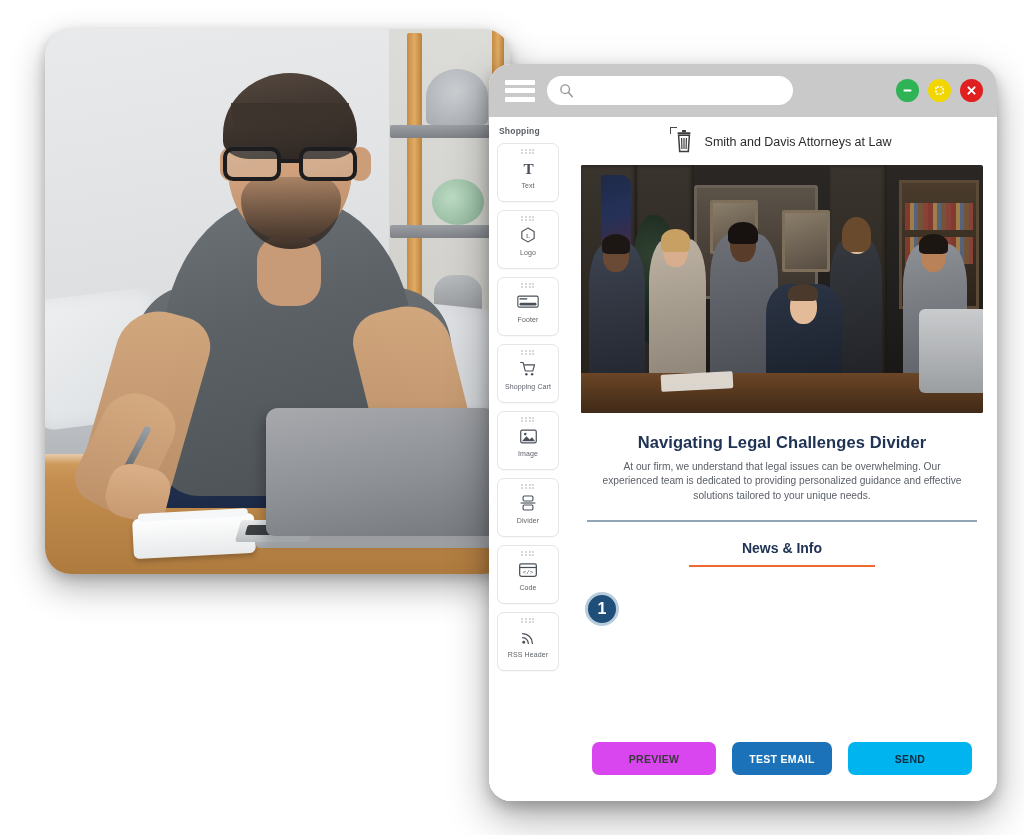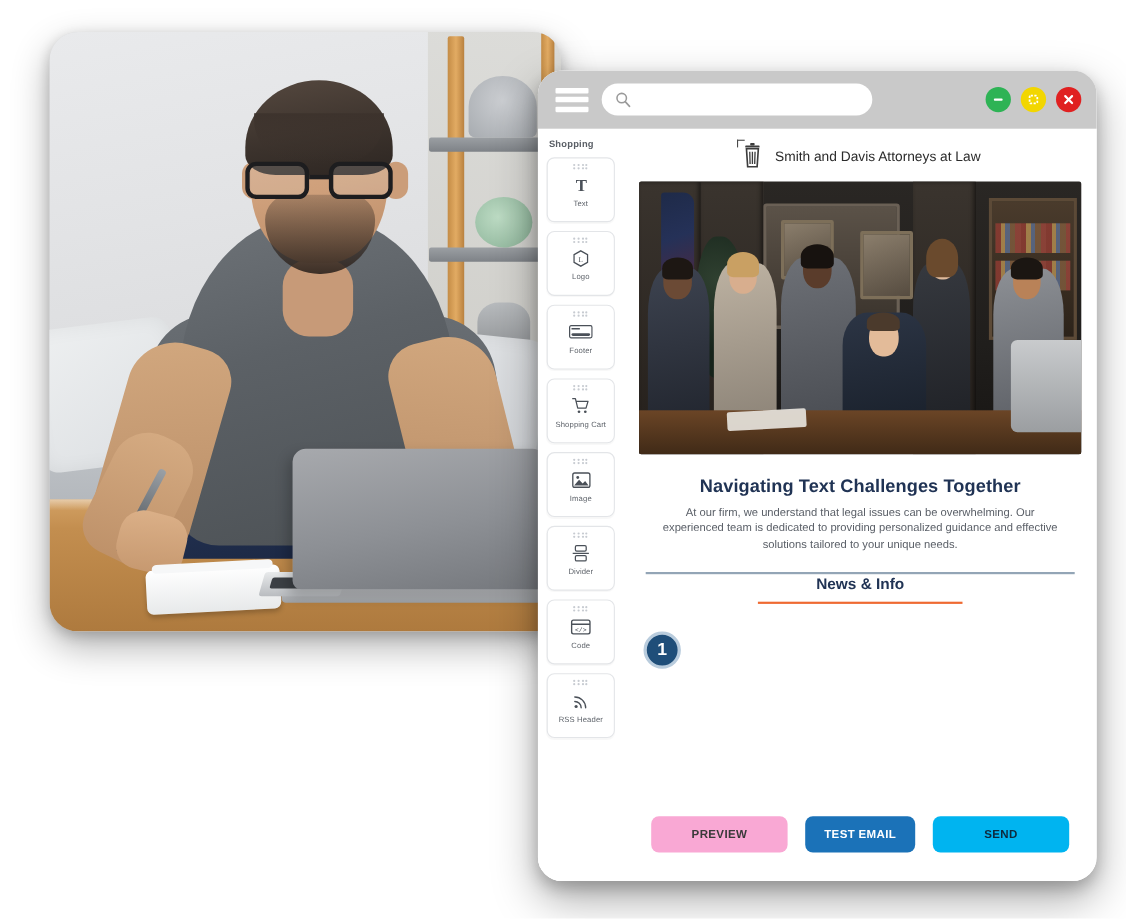--- a/index.html
+++ b/index.html
@@ -397,21 +397,21 @@
   .subcopy {
     text-align: center;
     font-size: 10.2px; line-height: 1.42; color: #5b6068;
     padding: 0 18px;
   }
   .hr {
     border: 0; height: 1.6px; background: #93a5b6;
     margin: 17px 6px 0 6px;
   }
   .section-tab {
-    text-align: center; 
+    text-align: center; margin-top: 18px;
   }
   .section-tab-label {
     font-size: 14px; font-weight: bold; color: #203354;
   }
   .section-tab-underline {
     width: 186px; height: 2px; background: #ef6a32;
     margin: 9px auto 0 auto;
   }
 
   .article {
@@ -442,21 +442,21 @@
     padding: 18px 0 26px 0;
   }
   .btn {
     border: none; border-radius: 7px;
     font-family: "Liberation Sans", sans-serif;
     font-size: 10.5px; font-weight: bold;
     letter-spacing: .3px;
     height: 33px;
     cursor: pointer;
   }
-  .btn.preview { background: #f9a8d4; color: #3a3a3a; width: 124px; }
+  .btn.preview { background: #d946ef; color: #3a3a3a; width: 124px; }
   .btn.test    { background: #1b72b8; color: #ffffff; width: 100px; }
   .btn.send    { background: #00b4f0; color: #0d2a3e; width: 124px; }
 </style>
 </head>
 <body>
 
 <div id="stage">
 
   <div class="photo-card">
     <div class="photo-inner">
@@ -770,21 +770,21 @@
 
           <div class="hero-person" style="left:46%; width:19%; height:40%; background:linear-gradient(170deg,#2c3545,#1a212c);"></div>
           <div class="hp-head" style="left:52%;  top:50%; width:6.6%; height:14%; background:#e3bb99;"></div>
           <div class="hp-hair" style="left:51.6%; top:48%; width:7.4%; height:7%; background:#4b3a2c;"></div>
 
           <div class="hero-desk"></div>
           <div class="hero-papers"></div>
           <div class="hero-monitor"></div>
         </div>
 
-        <h1 class="headline">Navigating Text Challenges Together</h1>
+        <h1 class="headline">Navigating Legal Challenges Divider</h1>
 
         <p class="subcopy">At our firm, we understand that legal issues can be overwhelming. Our experienced team is dedicated to providing personalized guidance and effective solutions tailored to your unique needs.</p>
 
         <hr class="hr">
 
         <div class="section-tab">
           <div class="section-tab-label">News &amp; Info</div>
           <div class="section-tab-underline"></div>
         </div>
 

